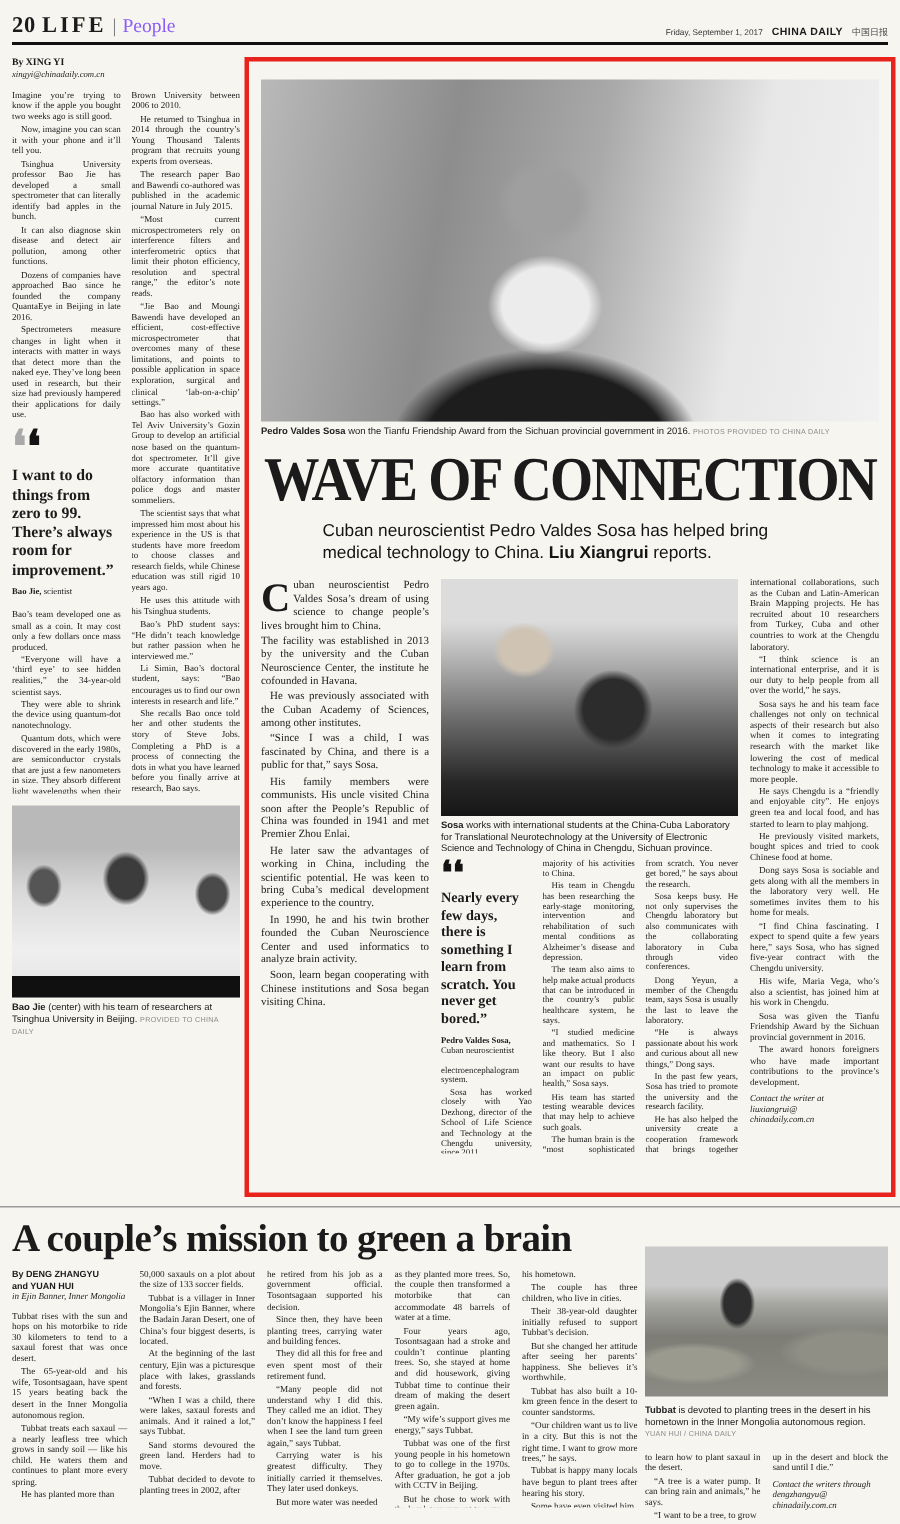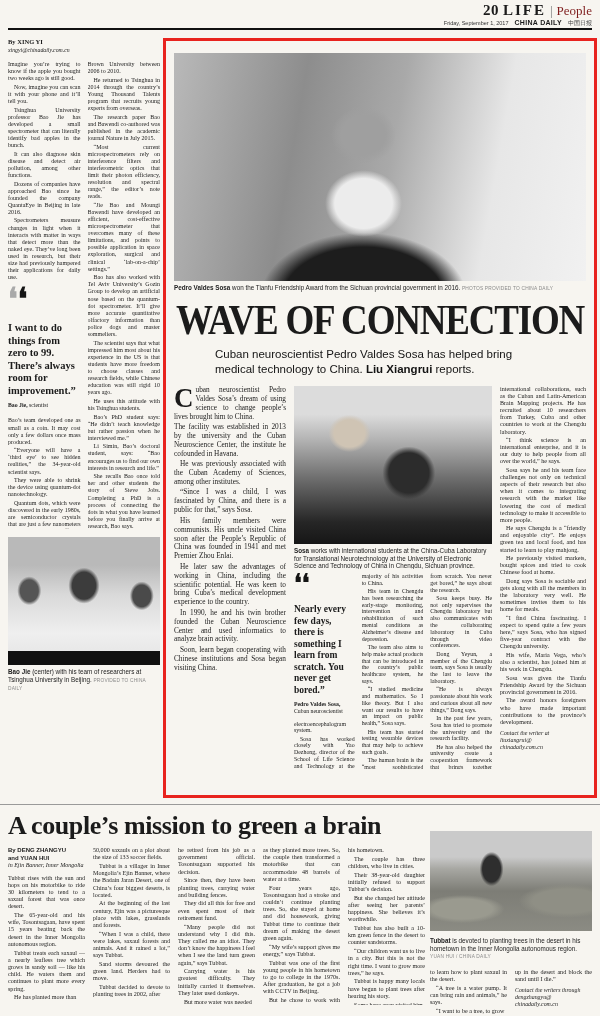--- a/index.html
+++ b/index.html
@@ -1,25 +1,25 @@
 <!DOCTYPE html>
 <html><head>
 <meta charset="utf-8">
 <style>
   html,body{margin:0;padding:0;background:#e9e7e2;}
   .page{position:relative;width:600px;height:1016px;background:#f7f5f0;overflow:hidden;
         font-family:"Liberation Serif",serif;color:#1b1b1b;}
   
   .masthead{position:absolute;left:8px;top:2px;width:584px;height:28px;
-            border-bottom:2px solid #111;display:flex;align-items:flex-end;justify-content:space-between;padding-bottom:2px;box-sizing:border-box;flex-direction:column;}
+            border-bottom:2px solid #111;display:flex;align-items:flex-end;justify-content:space-between;padding-bottom:2px;box-sizing:border-box;}
   .mh-left{display:flex;align-items:baseline;gap:4px;}
   .mh-num{font-size:15px;font-weight:bold;letter-spacing:.5px;}
   .mh-section{font-size:15px;font-weight:bold;letter-spacing:2px;}
   .mh-sep{color:#777;font-size:13px;}
-  .mh-sub{font-size:13px;color:#7f1d1d;}
+  .mh-sub{font-size:13px;color:#8b5cf6;}
   .mh-right{display:flex;align-items:baseline;gap:6px;}
   .mh-date{font-size:5.5px;font-family:"Liberation Sans",sans-serif;color:#333;}
   .mh-brand{font-size:7px;font-weight:bold;font-family:"Liberation Sans",sans-serif;letter-spacing:.3px;}
   .mh-cn{font-size:6px;color:#444;}
   
   .col p{margin:0 0 1.5px 0;text-indent:6px;text-align:justify;}
   .col p:first-child{text-indent:0;}
   .caption{font-family:"Liberation Sans",sans-serif;font-size:6.3px;line-height:7.6px;color:#222;text-align:left;}
   .caption b{font-weight:bold;}
   .credit{color:#8a8a8a;font-size:4.8px;letter-spacing:.2px;}
@@ -30,21 +30,21 @@
   .la-byline{font-size:6.5px;font-weight:bold;}
   .la-email{font-size:5.8px;font-style:italic;margin-top:2px;}
   .la-cols{display:flex;gap:7px;margin-top:8px;height:468px;overflow:hidden;
            font-size:6px;line-height:7.1px;}
   .la-col{width:72.5px;overflow:hidden;}
   
   .pullquote{margin:8px 2px 8px 0;}
   .pq-marks{font-size:30px;line-height:20px;font-weight:bold;}
   .pq-marks .g{color:#a9a9a9;}
   .pq-marks .k{color:#141414;}
-  .pq-text{font-size:10.5px;line-height:12.5px;font-weight:bold;margin-top:13px;}
+  .pq-text{font-size:10.5px;line-height:12.5px;font-weight:bold;margin-top:3px;}
   .pq-attr{font-size:5.8px;margin-top:5px;}
   .pq-attr b{font-weight:bold;}
   .photo{display:block;}
   .photo-team{width:152px;height:128px;margin-top:8px;
     background:
       radial-gradient(26px 30px at 50% 38%,#3c3c3c 0 45%,rgba(0,0,0,0) 60%),
       radial-gradient(20px 24px at 14% 42%,#555 0 45%,rgba(0,0,0,0) 60%),
       radial-gradient(20px 24px at 88% 46%,#4a4a4a 0 45%,rgba(0,0,0,0) 60%),
       linear-gradient(0deg,#101010 0 11%,rgba(0,0,0,0) 11%),
       linear-gradient(180deg,#b9b9b9 0 22%,#d9d9d9 45%,#efefef 75%,#e3e3e3 100%);}

